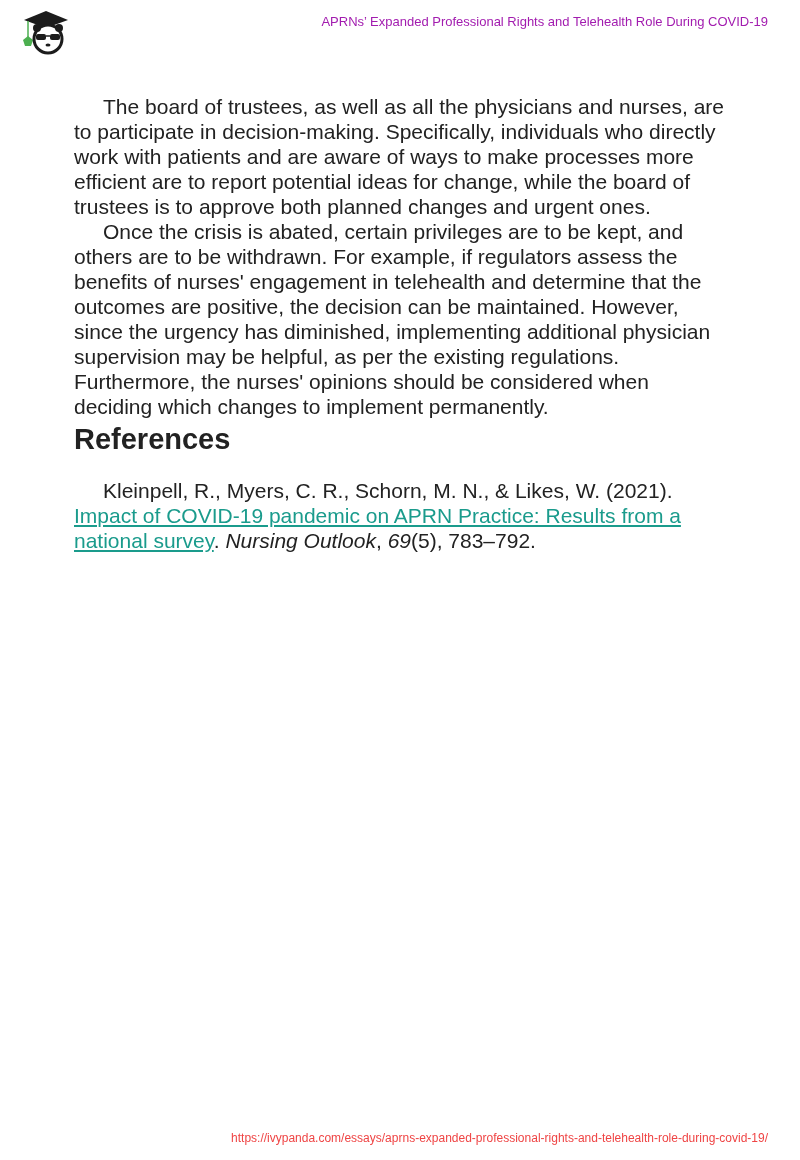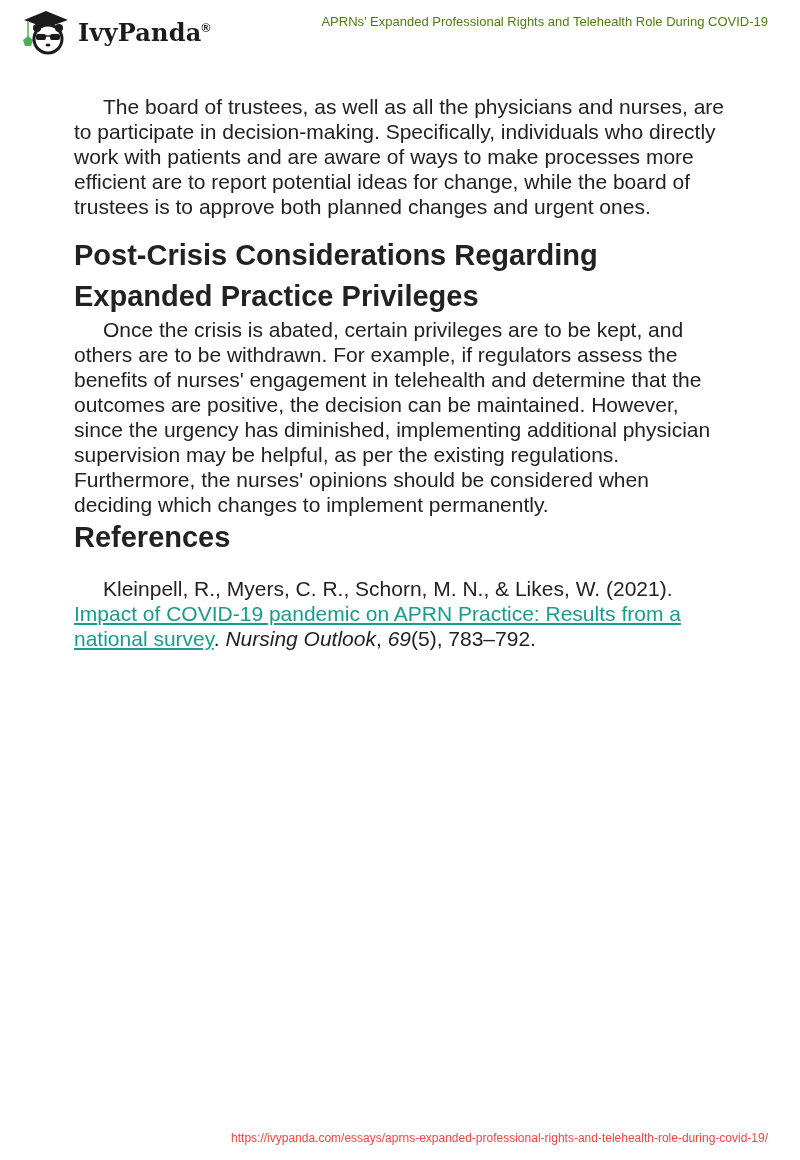--- a/index.html
+++ b/index.html
@@ -2,21 +2,21 @@
 <html><head>
 <meta charset="utf-8">
 <style>
   html, body { margin: 0; padding: 0; background: #ffffff; }
   body { width: 800px; height: 1160px; position: relative; overflow: hidden; font-family: "Liberation Sans", sans-serif; color: #222; }
   .header { position: absolute; top: 0; left: 0; width: 800px; height: 70px; }
   .logo { position: absolute; left: 18px; top: 8px; display: flex; align-items: center; }
   .logo-mark { width: 56px; height: 48px; position: relative; }
   .logo-text { font-family: "DejaVu Serif", serif; font-weight: bold; font-size: 24px; color: #1c1c1c; margin-left: 4px; letter-spacing: 0.2px; }
   .logo-text sup { font-size: 12px; font-family: "Liberation Sans", sans-serif; }
-  .running-title { position: absolute; right: 32px; top: 14px; font-size: 13px; color: #4d7c0f; }
+  .running-title { position: absolute; right: 32px; top: 14px; font-size: 13px; color: #a21caf; }
   .content { position: absolute; left: 74px; top: 72px; width: 650px; }
   h2 { font-size: 29px; font-weight: bold; line-height: 41px; margin: 0; color: #222; }
   p { font-size: 21px; line-height: 25px; margin: 0; text-indent: 29px; color: #222; }
   .s1-h { margin-top: 0; }
   .s1-p { margin-top: 22px; }
   .s2-h { margin-top: 16px; }
   .s2-p { }
   .s3-h { }
   .s3-p { margin-top: 18px; }
   a.ref-link { color: #1a9b8c; text-decoration: underline; }
@@ -34,28 +34,26 @@
         <path d="M5 32 L10 28 L15 32 L13 38 L7 38 Z" fill="#4caf50"></path>
         <circle cx="30" cy="31" r="14" fill="#ffffff" stroke="#1c1c1c" stroke-width="3"></circle>
         <circle cx="19" cy="20" r="4" fill="#1c1c1c"></circle>
         <circle cx="41" cy="20" r="4" fill="#1c1c1c"></circle>
         <rect x="18" y="26" width="10" height="6" rx="2" fill="#1c1c1c"></rect>
         <rect x="32" y="26" width="10" height="6" rx="2" fill="#1c1c1c"></rect>
         <line x1="28" y1="28" x2="32" y2="28" stroke="#1c1c1c" stroke-width="1.5"></line>
         <ellipse cx="30" cy="37" rx="2.5" ry="1.6" fill="#1c1c1c"></ellipse>
       </svg>
     </span>
-    <span class="logo-text"><span>IvyPanda</span><sup>®</sup></span>
   </div>
   <div class="running-title">APRNs’ Expanded Professional Rights and Telehealth Role During COVID-19</div>
 </div>
 
 <div class="content">
   <p class="s1-p">The board of trustees, as well as all the physicians and nurses, are to participate in decision-making. Specifically, individuals who directly work with patients and are aware of ways to make processes more efficient are to report potential ideas for change, while the board of trustees is to approve both planned changes and urgent ones.</p>
 
-  <h2 class="s2-h">Post-Crisis Considerations Regarding Expanded Practice Privileges</h2>
   <p class="s2-p">Once the crisis is abated, certain privileges are to be kept, and others are to be withdrawn. For example, if regulators assess the benefits of nurses' engagement in telehealth and determine that the outcomes are positive, the decision can be maintained. However, since the urgency has diminished, implementing additional physician supervision may be helpful, as per the existing regulations. Furthermore, the nurses' opinions should be considered when deciding which changes to implement permanently.</p>
 
   <h2 class="s3-h">References</h2>
   <p class="s3-p"><span>Kleinpell, R., Myers, C. R., Schorn, M. N., &amp; Likes, W. (2021). </span><a class="ref-link" href="#">Impact of COVID-19 pandemic on APRN Practice: Results from a national survey</a><span>. </span><em>Nursing Outlook</em><span>, </span><em>69</em><span>(5), 783–792.</span></p>
 </div>
 
 <div class="footer-url">https://ivypanda.com/essays/aprns-expanded-professional-rights-and-telehealth-role-during-covid-19/</div>
 
 </body></html>

